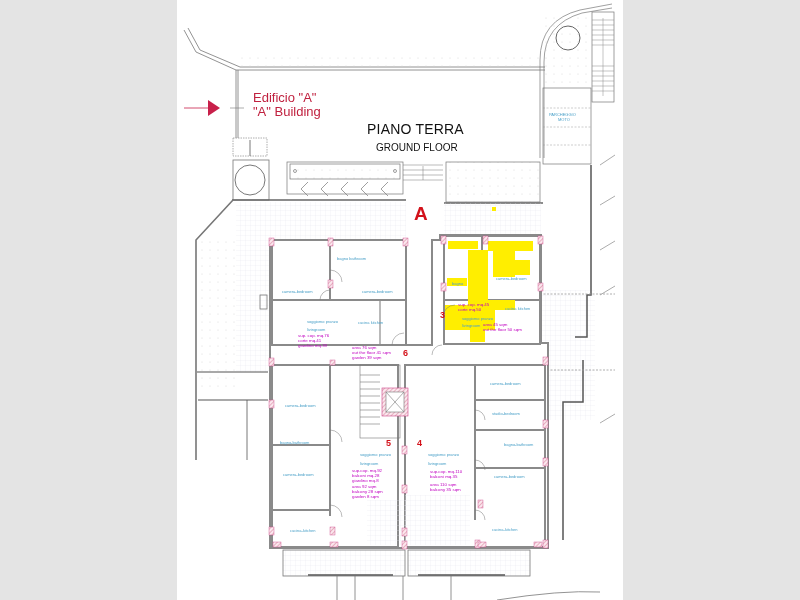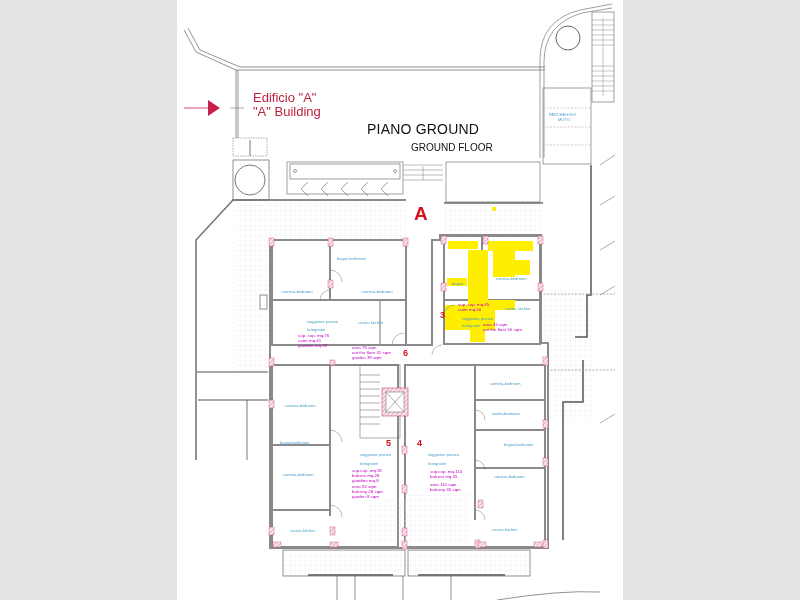--- a/index.html
+++ b/index.html
@@ -1,21 +1,21 @@
 <!DOCTYPE html>
 <html><head>
 <meta charset="utf-8">
 <style>
   html,body{margin:0;padding:0;}
   body{width:800px;height:600px;background:#e4e4e4;position:relative;overflow:hidden;font-family:"Liberation Sans",sans-serif;}
   #sheet{position:absolute;left:177px;top:0;width:446px;height:600px;background:#ffffff;}
   #plan{position:absolute;left:0;top:0;width:800px;height:600px;}
   .lbl{position:absolute;white-space:nowrap;}
   .title-main{font-size:14px;color:#111;letter-spacing:0.2px;}
-  .title-sub{font-size:10px;color:#111;margin-left:35px;}
+  .title-sub{font-size:10px;color:#111;}
   .bldg{font-size:13px;color:#c0213f;line-height:14px;}
   .bigA{font-size:19px;font-weight:bold;color:#d3121b;}
   .unitno{font-size:9px;font-weight:bold;color:#d3121b;}
   .room{font-size:4px;color:#4aa0c8;}
   .area{font-size:4.4px;color:#c000c0;line-height:5px;}
   .moto{font-size:4px;color:#4aa0c8;text-align:center;line-height:5px;}
 </style>
 </head>
 <body>
 
@@ -237,21 +237,21 @@
     <path d="M432 355 A10 10 0 0 1 442 345"></path>
     <path d="M330 430 A12 12 0 0 1 342 442"></path>
     <path d="M330 505 A12 12 0 0 1 342 517"></path>
     <path d="M475 410 A10 10 0 0 1 485 420"></path>
     <path d="M475 460 A10 10 0 0 1 485 470"></path>
     <path d="M475 510 A10 10 0 0 1 485 520"></path>
     <path d="M455 305 A12 12 0 0 0 443 317"></path>
   </g>
 </svg>
 
-<div class="lbl title-main" style="left:367px;top:121px;">PIANO GROUND</div>
+<div class="lbl title-main" style="left:367px;top:121px;">PIANO TERRA</div>
 <div class="lbl title-sub" style="left:376px;top:142px;">GROUND FLOOR</div>
 
 <div class="lbl bldg" style="left:253px;top:91px;">Edificio "A"</div>
 <div class="lbl bldg" style="left:253px;top:105px;">"A" Building</div>
 
 <div class="lbl bigA" style="left:414px;top:203px;">A</div>
 
 <div class="lbl moto" style="left:549px;top:112px;">PARCHEGGIO</div>
 <div class="lbl moto" style="left:558px;top:117px;">MOTO</div>
 

